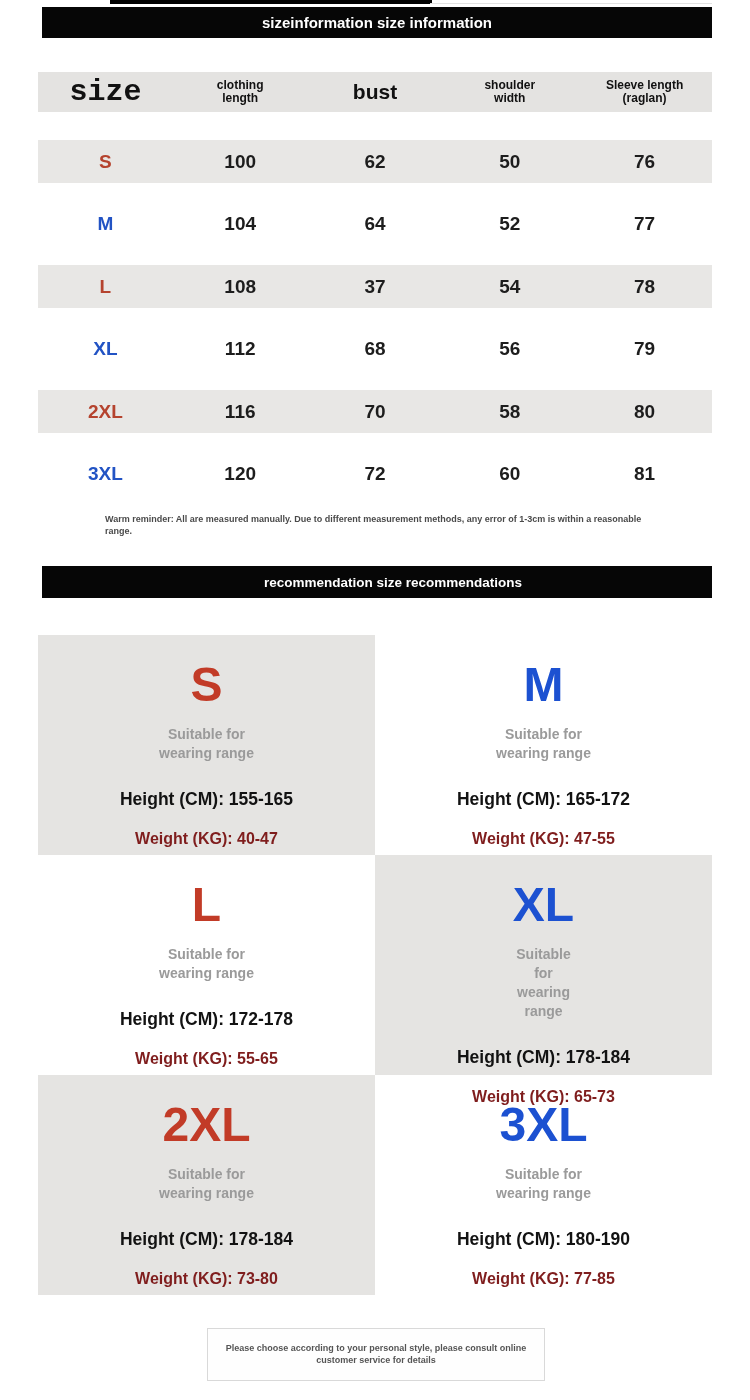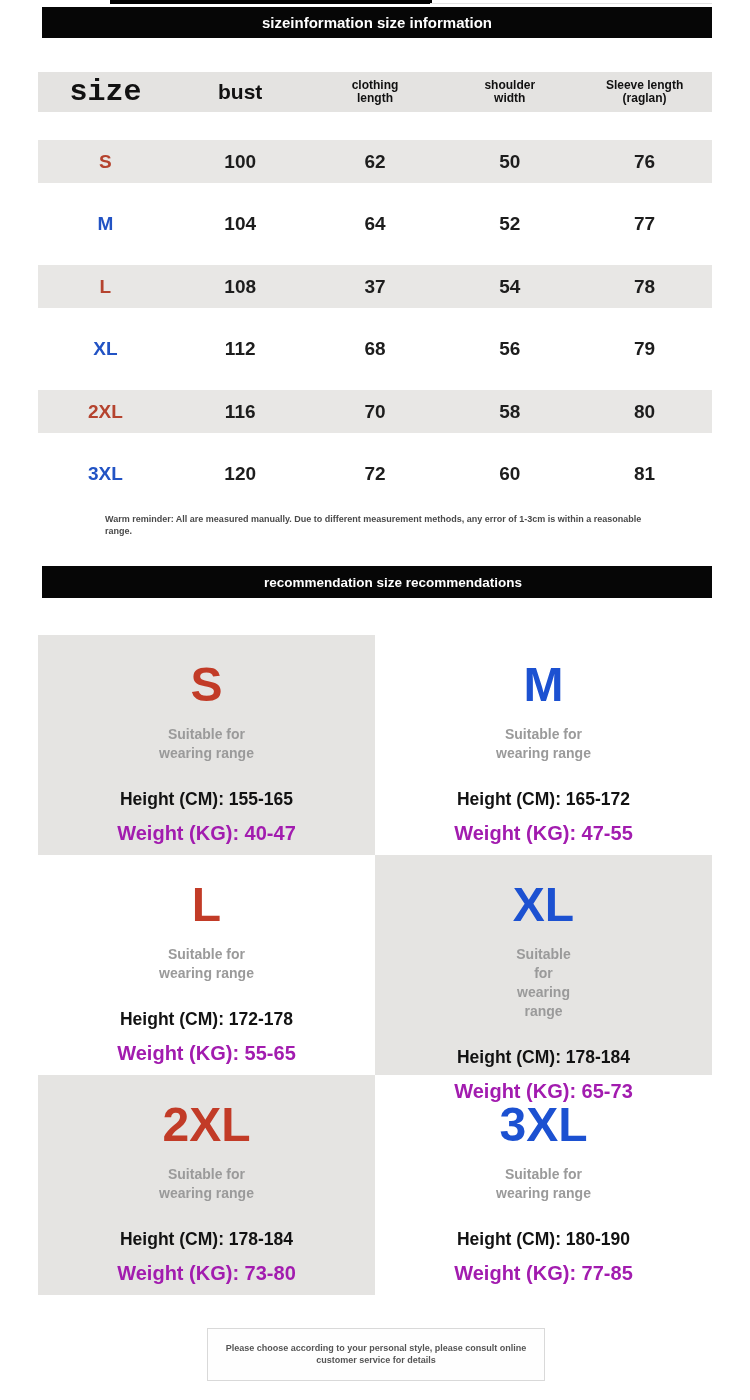--- a/index.html
+++ b/index.html
@@ -42,45 +42,45 @@
     display:grid; grid-template-columns:337px 337px; grid-template-rows:220px 220px 220px; }
   .cell { display:flex; flex-direction:column; align-items:center; padding-top:26px; }
   .cell.gray { background:#e5e4e2; }
   .big-letter { font-size:48px; font-weight:bold; line-height:1; }
   .big-red  { color:#c23b27; }
   .big-blue { color:#1c51d1; }
   .suitable { margin-top:16px; width:112px; text-align:center; font-size:14px;
     font-weight:bold; color:#9a9a9a; line-height:1.35; }
   .suitable.narrow { width:72px; }
   .hline { margin-top:26px; font-size:17.5px; font-weight:bold; color:#121212; }
-  .wline { margin-top:12px;  font-size:20px; font-weight:bold; color:#a21caf; }
+  .wline { margin-top:20px;  font-size:16px; font-weight:bold; color:#7f1d1d; }
 
   .footer-note { position:absolute; left:207px; top:1328px; width:338px; min-height:28px;
     background:#fefefe; border:1px solid #d9d9d9; display:flex; align-items:center;
     justify-content:center; text-align:center; font-size:9px; font-weight:bold;
     color:#555; line-height:1.3; padding:14px 10px; }
 </style>
 </head>
 <body>
 
 <div class="page">
 
   <div class="top-sliver"></div>
   <div class="top-hairline"></div>
 
   <div class="banner banner1">
     <span>sizeinformation size information</span>
   </div>
 
   <div class="thead">
     <div class="th th-size">size</div>
-    <div class="th th-bust">bust</div>
     <div class="th th-small">
         <span class="wrapbox">clothing length</span>
       </div>
+    <div class="th th-bust">bust</div>
     <div class="th th-small">
         <span class="wrapbox">shoulder width</span>
       </div>
     <div class="th th-small th-sleeve">
         <span class="wrapbox">Sleeve length (raglan)</span>
       </div>
   </div>
 
   <div class="trow row0 gray">
     <div class="td c-red">S</div>

